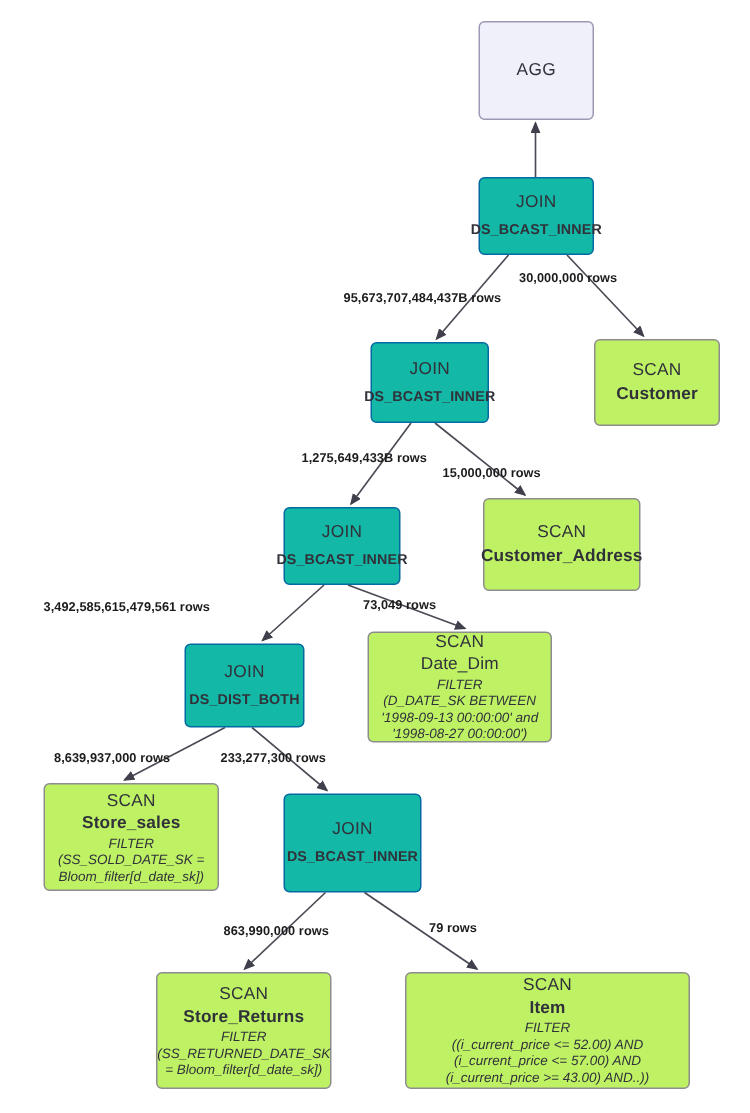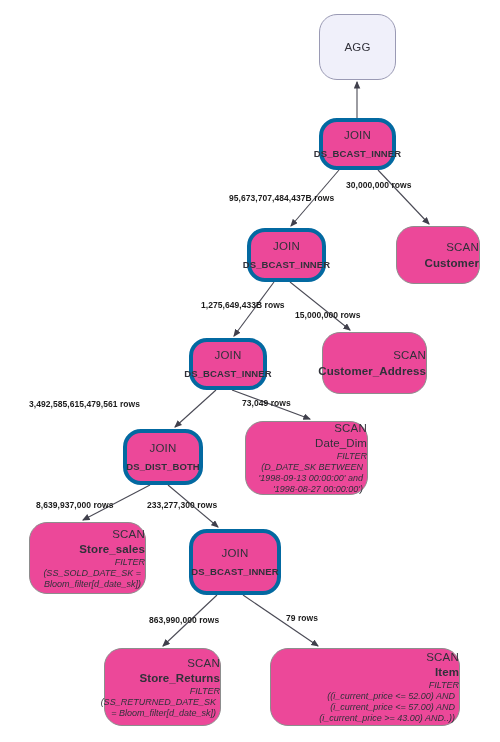--- a/index.html
+++ b/index.html
@@ -21,38 +21,37 @@
   #edge-layer {
     position: absolute;
     top: 0;
     left: 0;
     width: 500px;
     height: 742px;
   }
   .node {
     position: absolute;
     box-sizing: border-box;
-    border-radius: 18px;
+    border-radius: 4px;
     display: flex;
     flex-direction: column;
     align-items: center;
     justify-content: center;
     text-align: center;
     color: #31313a;
     line-height: 1.22;
   }
   .node.join {
-    background: #ec4899;
-    border: 4px solid #0369a1;
+    background: #14b8a6;
+    border: 1px solid #0369a1;
     text-align: right;
   }
   .node.scan {
-    background: #ec4899;
+    background: #bef264;
     border: 1px solid #8d8d8d;
-    align-items: flex-end;
   }
   .node.agg {
     background: #f0f0fa;
     border: 1px solid #9a9ab4;
   }
   .op-line {
     font-size: 11.5px;
     letter-spacing: 0.2px;
   }
   .tbl-line {

